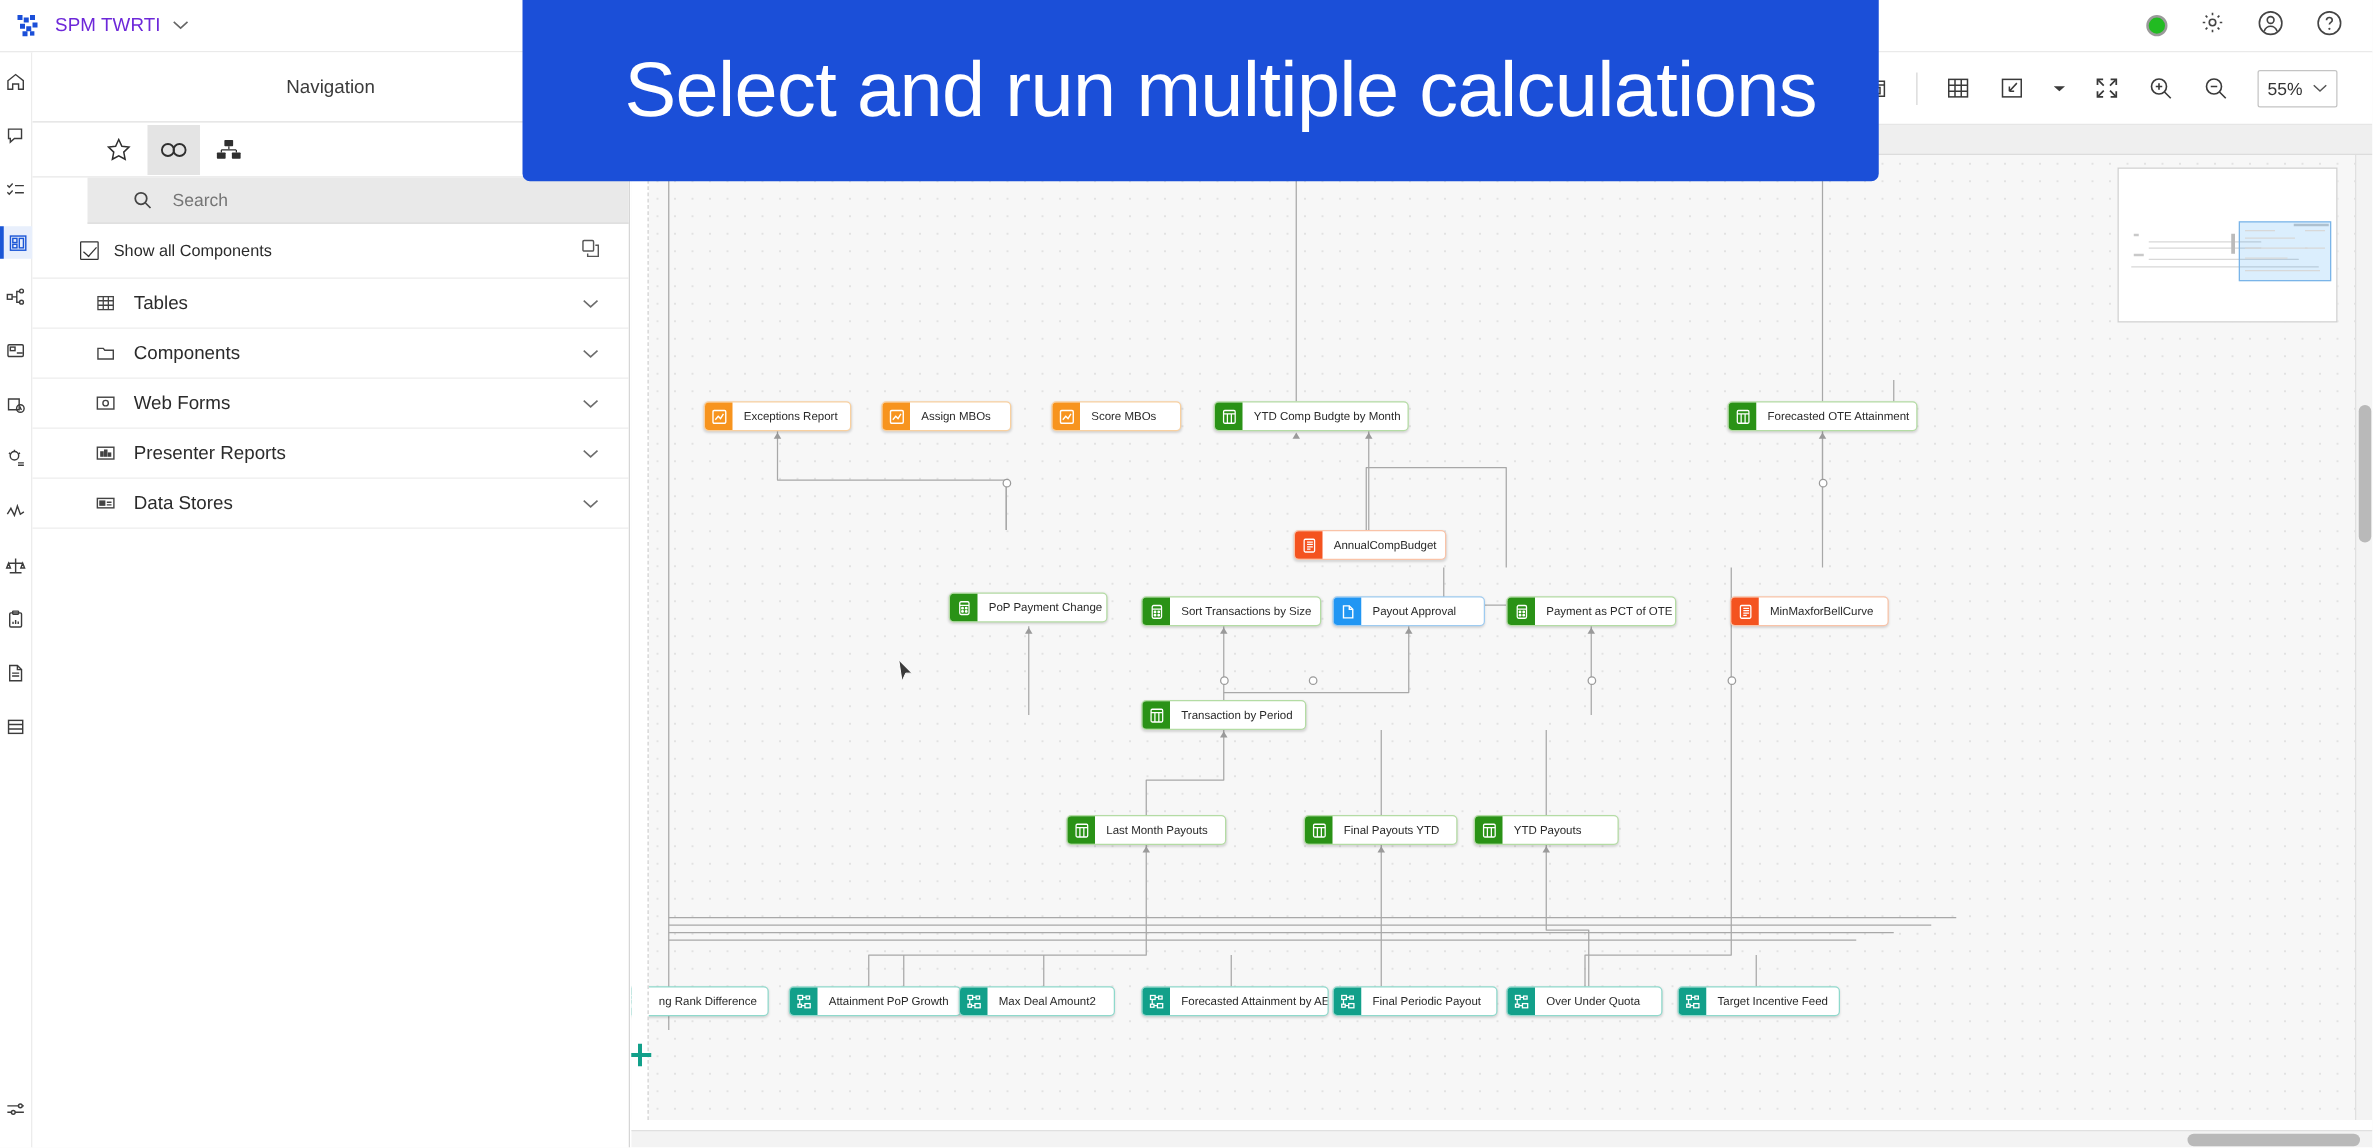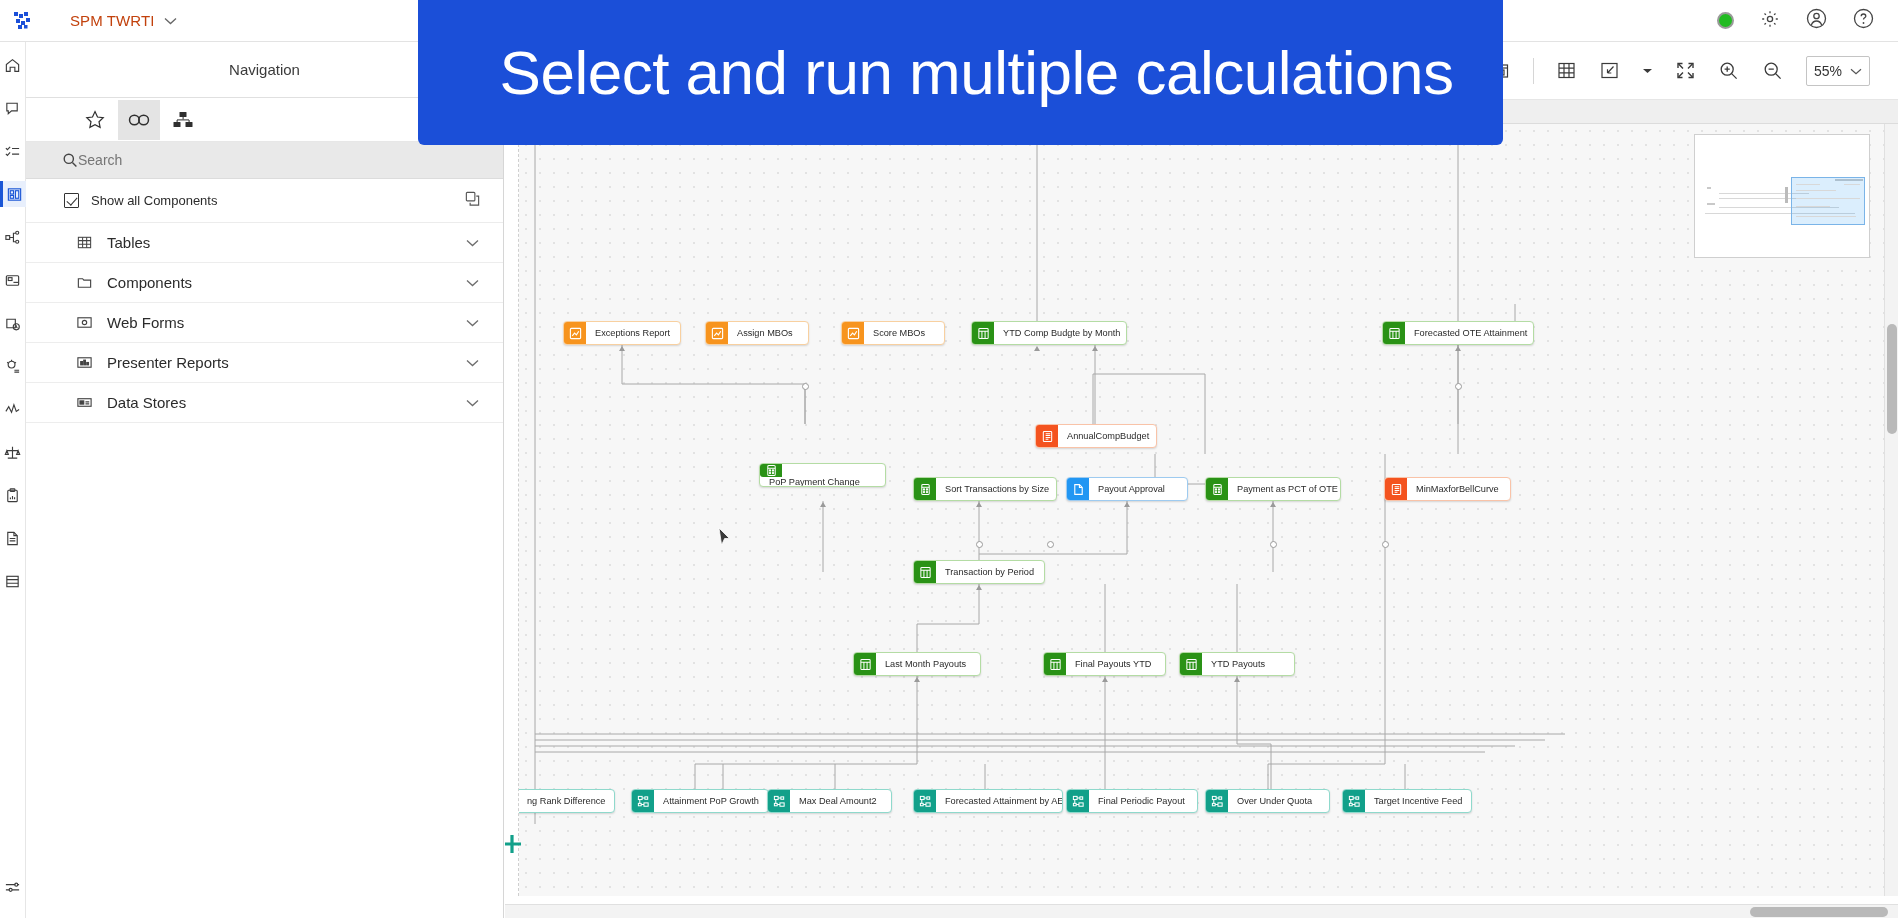--- a/index.html
+++ b/index.html
@@ -14,21 +14,21 @@
   
   .topbar {
     position: absolute; top: 0; left: 0; width: 1898px; height: 42px;
     background: #ffffff; border-bottom: 1px solid #e3e3e3;
     display: flex; align-items: center;
   }
   .brand-logo {
     width: 34px; margin-left: 6px; display: flex; align-items: center; justify-content: center;
   }
   .app-title {
-    font-size: 15px; color: #c2410c; margin-left: 30px; letter-spacing: .1px;
+    font-size: 15px; color: #6d28d9; margin-left: 4px; letter-spacing: .1px;
   }
   .title-caret { margin-left: 9px; color: #666; font-size: 11px; }
   .topbar-right {
     margin-left: auto; display: flex; align-items: center; gap: 26px; padding-right: 24px;
   }
   .dot-green {
     width: 17px; height: 17px; border-radius: 50%;
     background: #22bb22; border: 2px solid #9a9a9a;
   }
 
@@ -62,21 +62,21 @@
     display: flex; height: 44px; align-items: center; padding-left: 48px; gap: 2px;
     border-bottom: 1px solid #e7e7e7;
   }
   .subtab {
     width: 42px; height: 40px; display: flex; align-items: center; justify-content: center;
     color: #2f2f2f;
   }
   .subtab.active { background: #e4e4e4; }
   .search-row {
     height: 37px; background: #e9e9e9; display: flex; align-items: center;
-    padding-left: 36px; border-bottom: 1px solid #dcdcdc;
+    padding-left: 36px; gap: 16px; border-bottom: 1px solid #dcdcdc; margin-left: 44px;
   }
   .search-row .mag { color: #444; display: flex; }
   .search-input {
     border: none; outline: none; background: transparent;
     font-size: 14px; color: #8a8a8a; font-family: "Liberation Sans", sans-serif; width: 340px;
   }
   .showall {
     height: 44px; display: flex; align-items: center; padding-left: 38px;
     border-bottom: 1px solid #ececec; gap: 12px;
   }
@@ -655,21 +655,21 @@
         </div>
         <div class="node redorange" style="left: 530px; top: 300px; width: 122px;">
           <div class="nico">
             <svg width="13" height="13" viewBox="0 0 14 14" fill="none" stroke="#fff" stroke-width="1.1">
               <rect x="2.5" y="1.5" width="9" height="11" rx="1"></rect>
               <path d="M5 4h5M5 6h5M5 8h5M5 10h3"></path>
             </svg>
           </div>
           <div class="nlabel">AnnualCompBudget</div>
         </div>
-        <div class="node green" style="left: 254px; top: 339px; width: 127px; flex-direction: column;">
+        <div class="node green" style="left: 254px; top: 350px; width: 127px;">
           <div class="nico">
             <svg width="13" height="13" viewBox="0 0 14 14" fill="none" stroke="#fff" stroke-width="1.1">
               <rect x="3" y="1.5" width="8" height="11" rx="1.2"></rect>
               <path d="M3 4.6h8"></path>
               <circle cx="5.4" cy="7" r=".7" fill="#fff"></circle>
               <circle cx="8.6" cy="7" r=".7" fill="#fff"></circle>
               <circle cx="5.4" cy="9.8" r=".7" fill="#fff"></circle>
               <circle cx="8.6" cy="9.8" r=".7" fill="#fff"></circle>
             </svg>
           </div>

